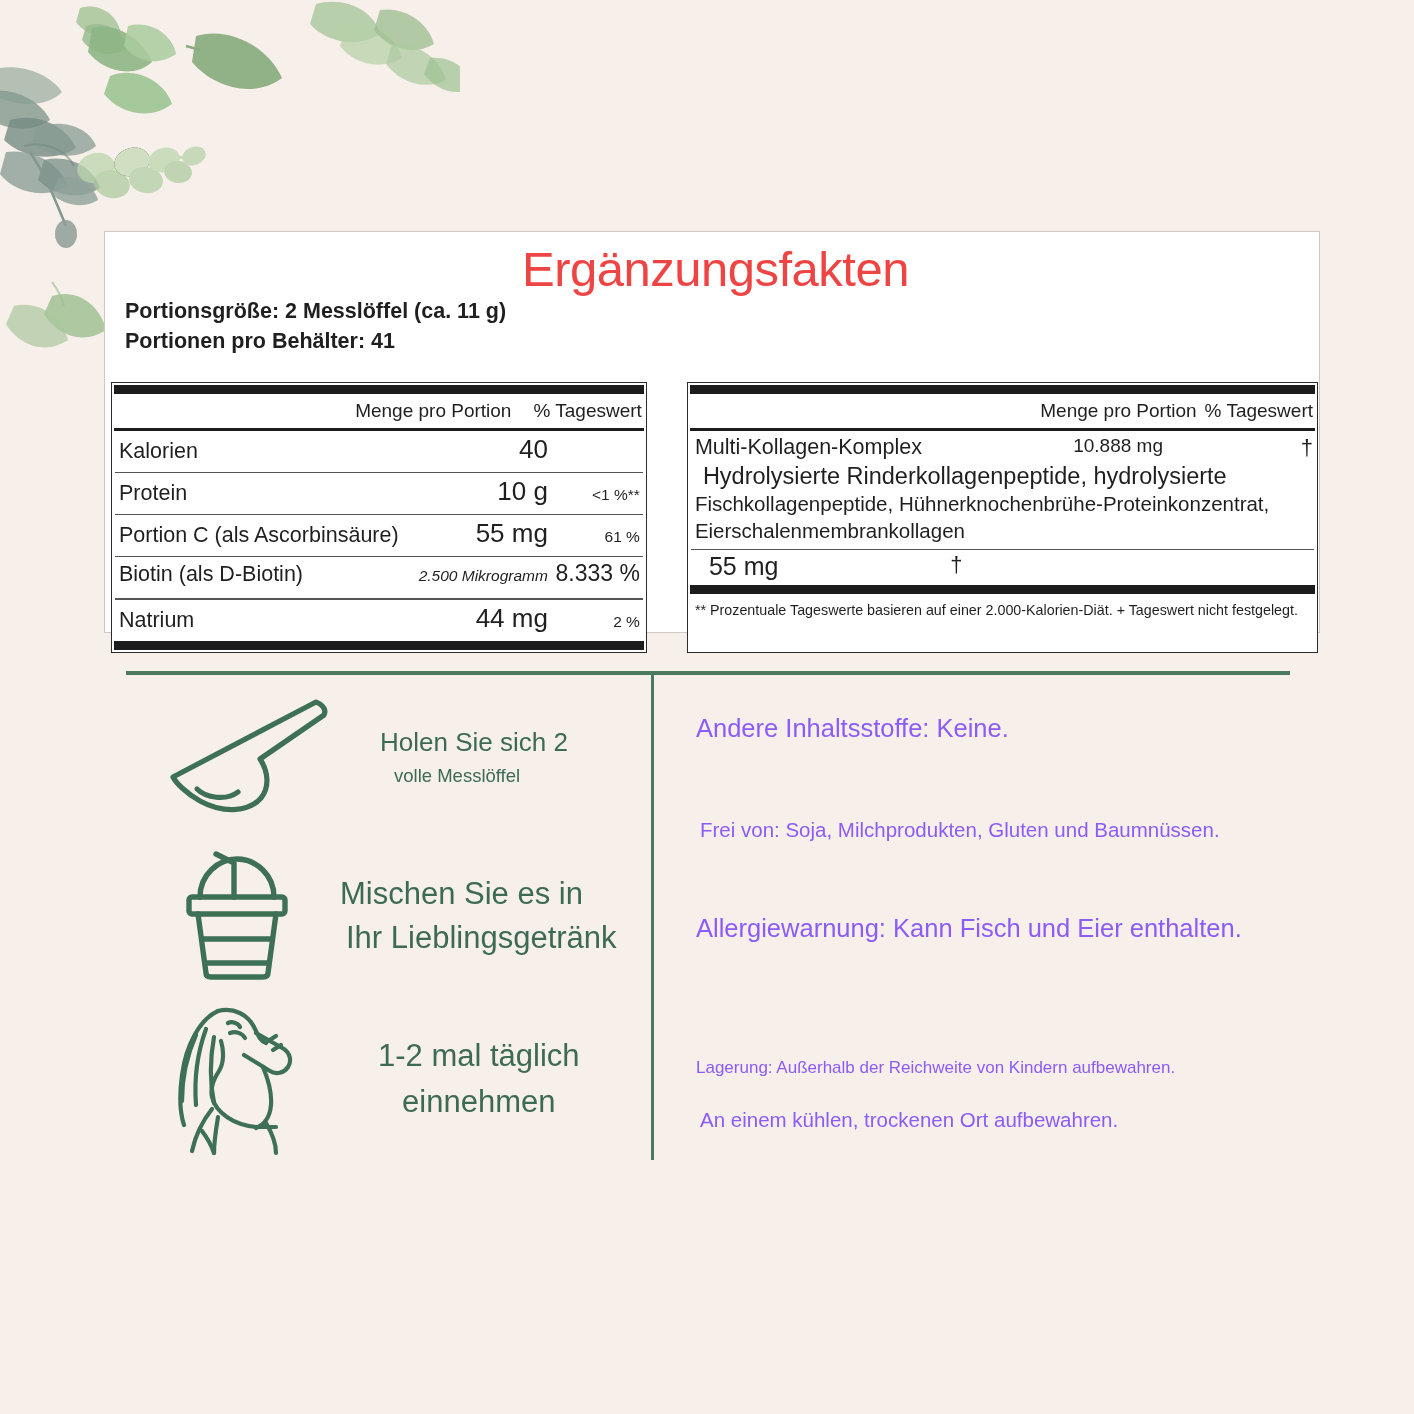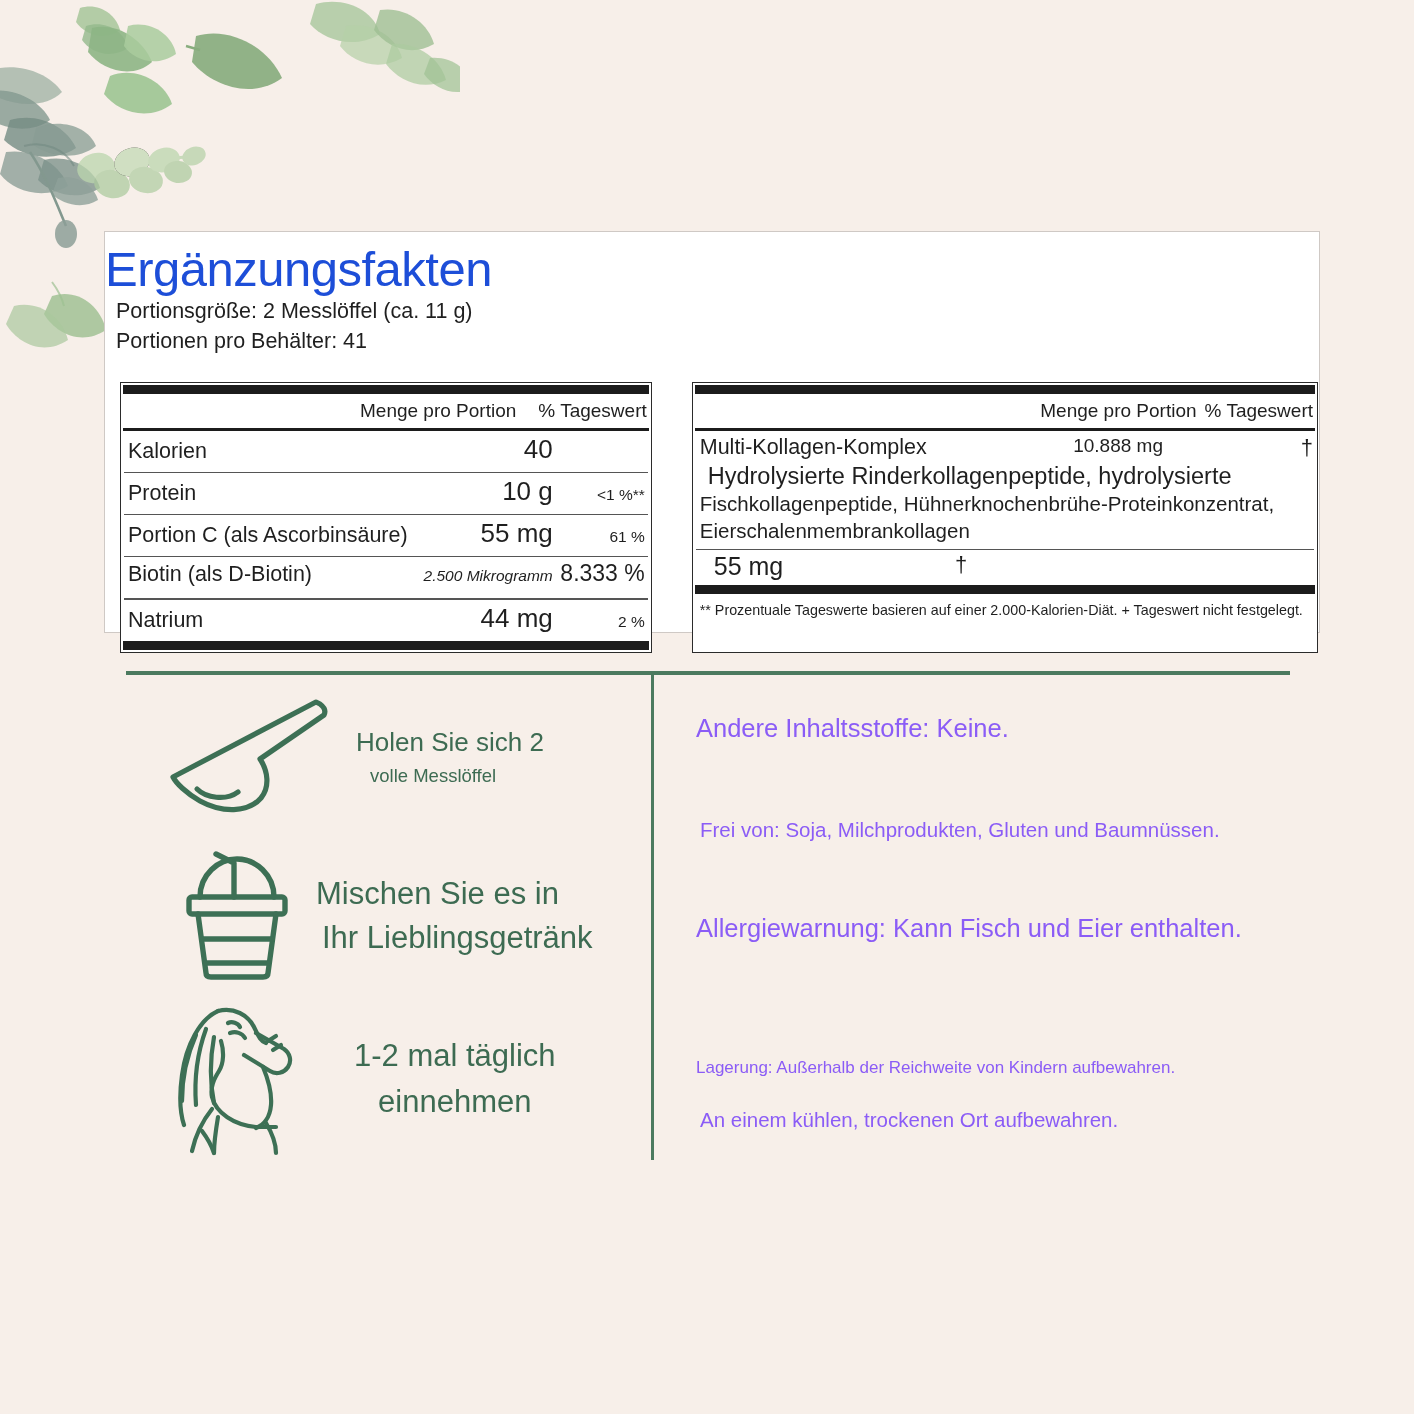--- a/index.html
+++ b/index.html
@@ -26,39 +26,41 @@
     position: absolute;
     left: 104px;
     top: 231px;
     width: 1216px;
     height: 402px;
     background: #ffffff;
     border: 1px solid #cfc9c5;
   }
 
   #facts-title {
-    text-align: left;
+    text-align: center;
     font-size: 49px;
     font-weight: 400;
-    color: #1d4ed8;
+    color: #ef4444;
     letter-spacing: -0.5px;
     margin-top: 11px;
     line-height: 1.08;
+    padding-left: 7px;
   }
 
   .serving-line {
     font-size: 21.5px;
     color: #1f1f1f;
-    padding-left: 11px;
+    padding-left: 20px;
     line-height: 1.42;
+    font-weight: bold;
   }
 
   #panels {
     position: absolute;
-    left: 12px; right: 0;
+    left: 3px; right: 0;
     top: 150px;
     display: flex;
     padding: 0 1px;
     gap: 35px;
   }
 
   .panel {
     border: 1.5px solid #2b2b2b;
     background: #fff;
   }
@@ -171,20 +173,21 @@
     background: #4c7a5f;
   }
 
   
   #instructions { position: absolute; left: 0; top: 671px; width: 651px; }
 
   .step {
     position: absolute;
     display: flex;
     align-items: center;
+    gap: 24px;
   }
   #step-1 { left: 168px; top: 26px;  }
   #step-2 { left: 176px; top: 180px; }
   #step-3 { left: 172px; top: 330px; }
 
   .step-icon { flex: 0 0 auto; }
   .step-text { color: #3d6b52; margin-left: 18px; }
 
   .step-text .big   { font-size: 26px; line-height: 1.5; white-space: nowrap; }
   .step-text .small { font-size: 18.5px; line-height: 1.5; padding-left: 14px; white-space: nowrap; }

